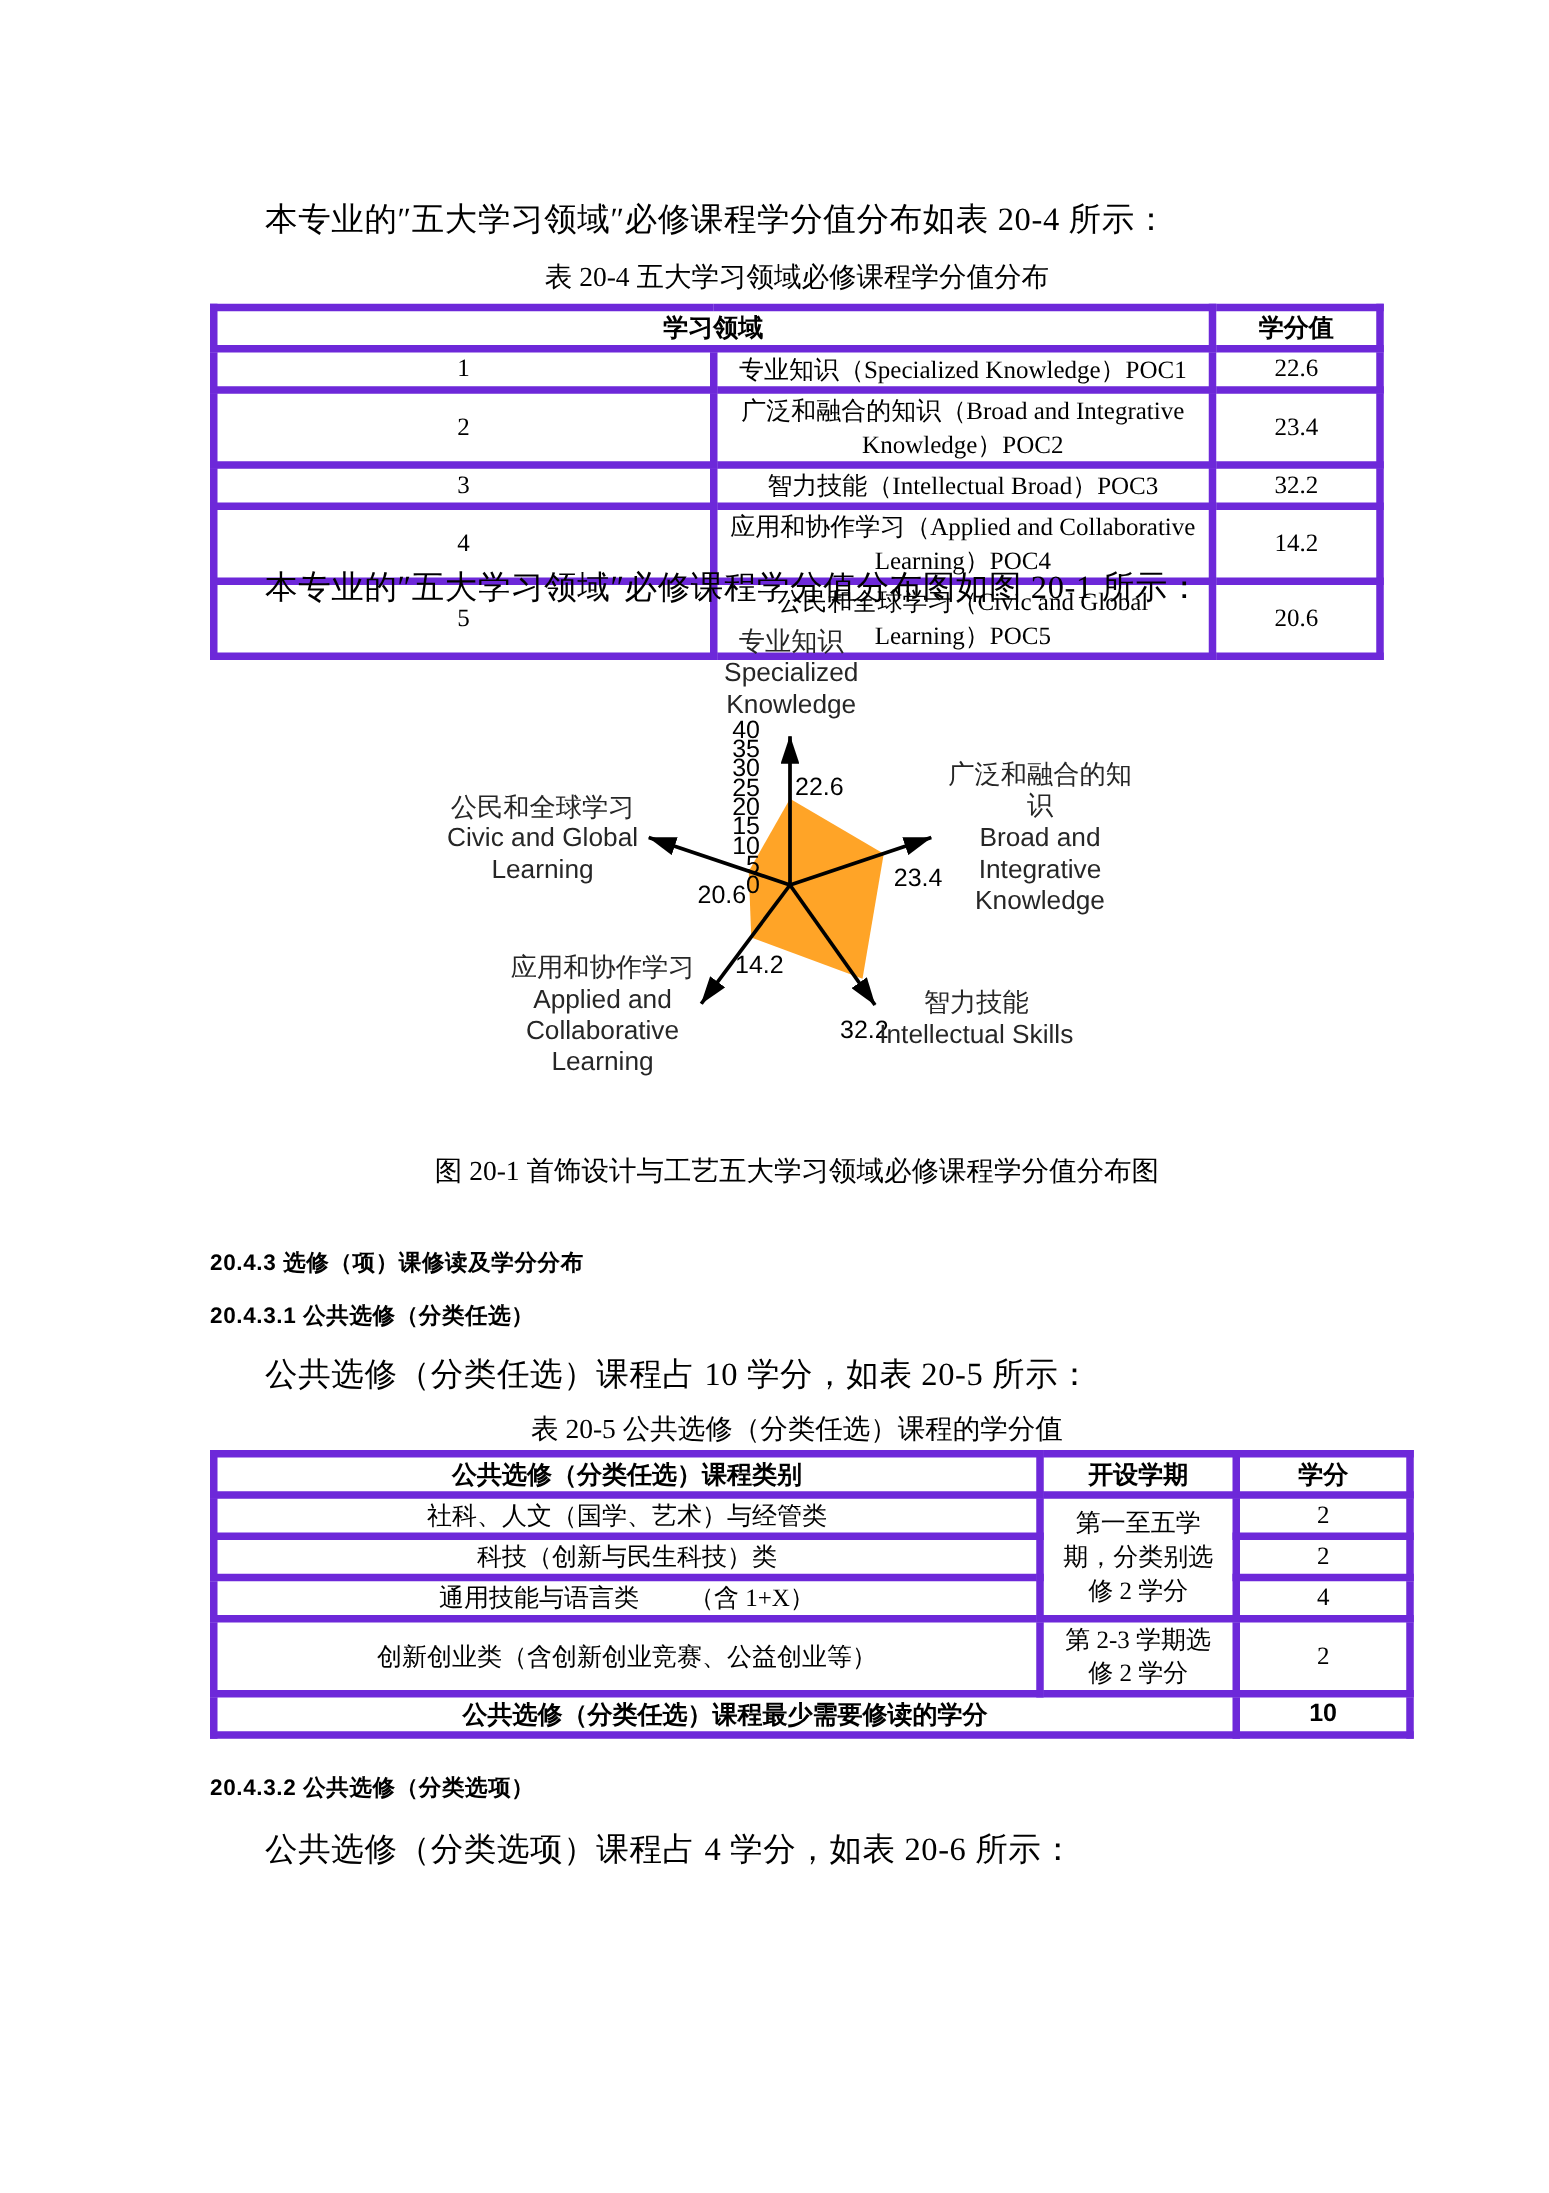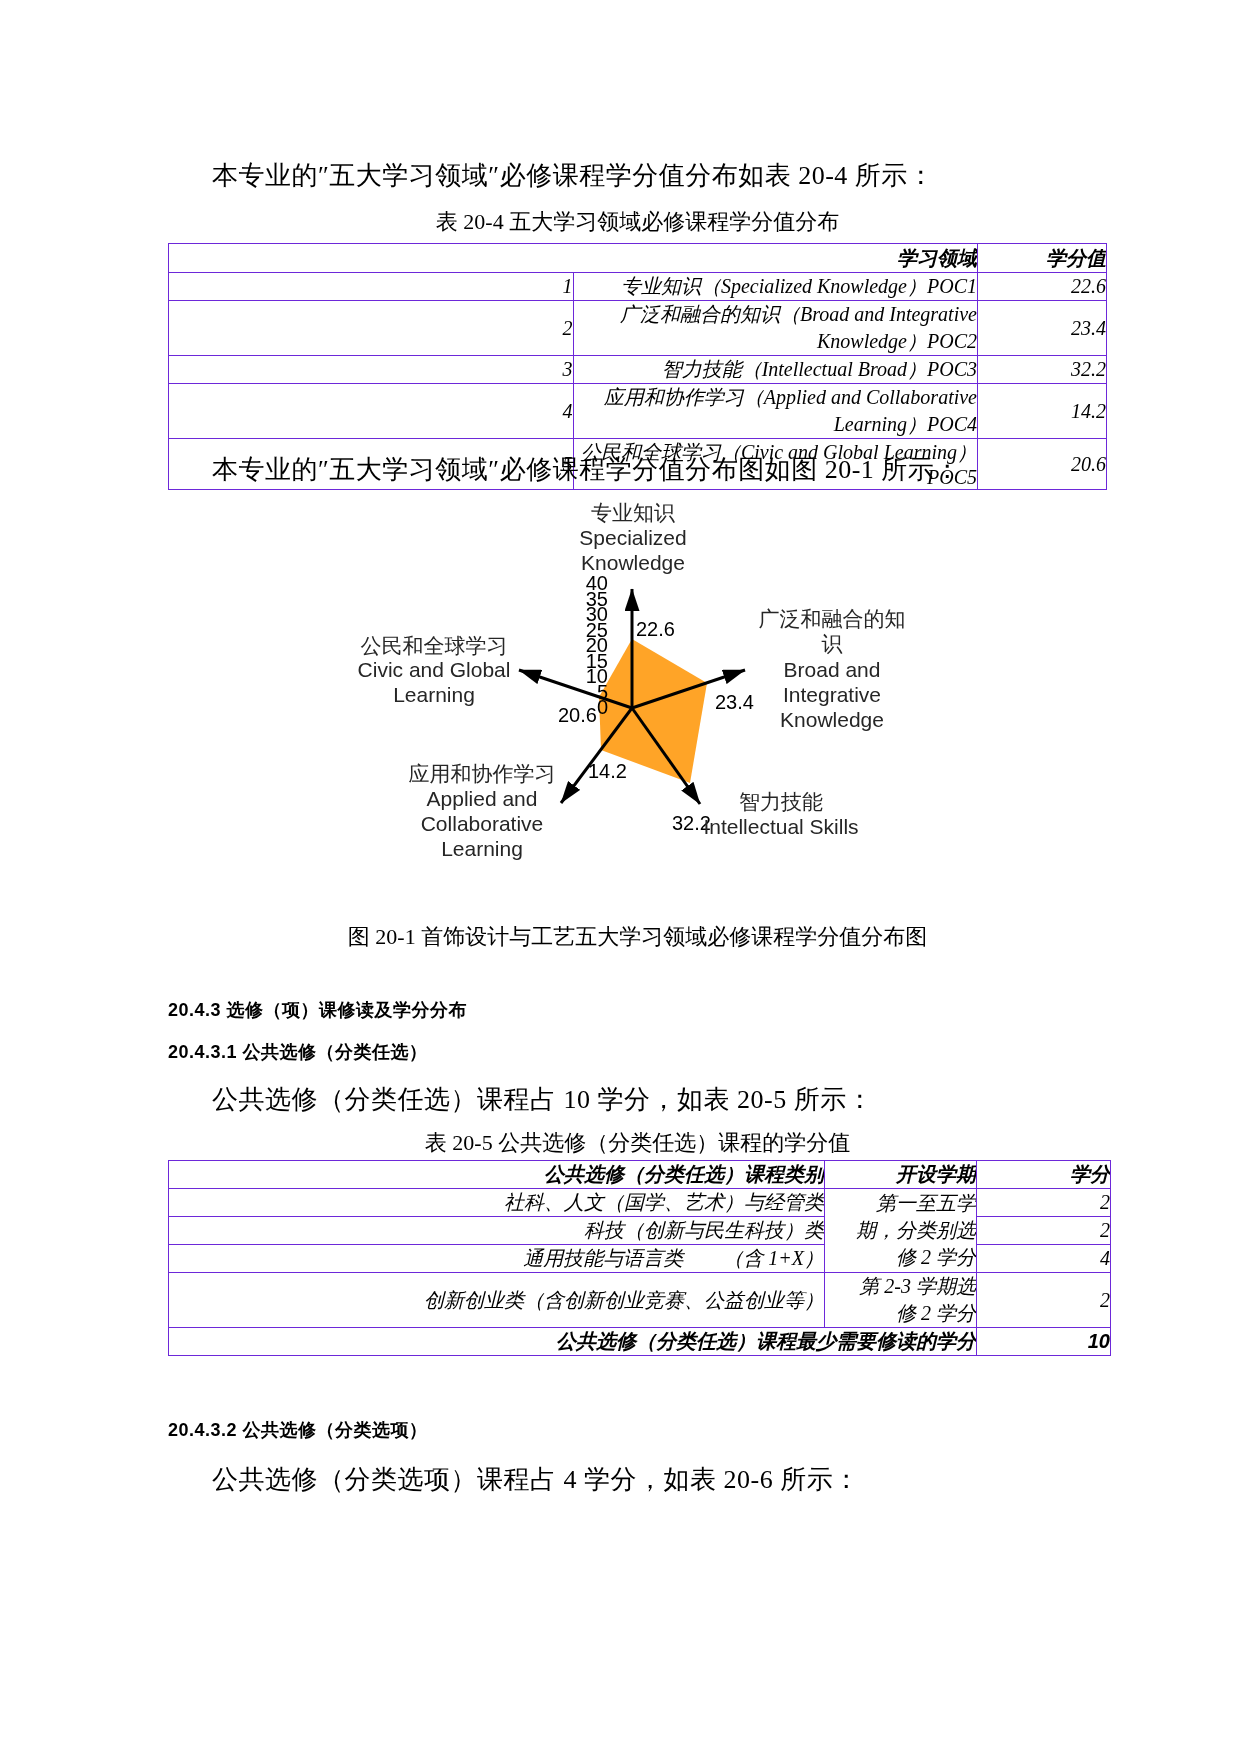--- a/index.html
+++ b/index.html
@@ -5,21 +5,21 @@
   html,body{margin:0;padding:0;}
   body{
     width:1239px;height:1754px;position:relative;background:#ffffff;
     font-family:"Liberation Serif","DejaVu Serif",serif;color:#000;
   }
   .abs{position:absolute;}
   .para{font-size:26px;letter-spacing:0.5px;white-space:nowrap;}
   .caption{font-size:22px;text-align:center;width:939px;left:168px;}
   .heading{font-family:"Liberation Sans","DejaVu Sans",sans-serif;font-weight:bold;font-size:18px;letter-spacing:0.5px;white-space:nowrap;}
   table{border-collapse:collapse;table-layout:fixed;}
-  td{border:1px solid #6d28d9;text-align:right;vertical-align:middle;font-size:20px;padding:0;overflow:hidden;font-style:italic;}
+  td{border:6px solid #6d28d9;text-align:center;vertical-align:middle;font-size:20px;padding:0;overflow:hidden;}
   .t4{width:939px;}
   .t4 td.no{width:37px;}
   .t4 td.area{width:774px;}
   .t4 td.credit{width:128px;margin-top:40px;}
   .t4 tr{height:28px;}
   .t4 tr.hdr{height:29px;}
   .t5{width:939px;}
   .t5 td.cat{width:655px;}
   .t5 td.sem{width:151px;}
   .t5 td.cr{width:133px;}

